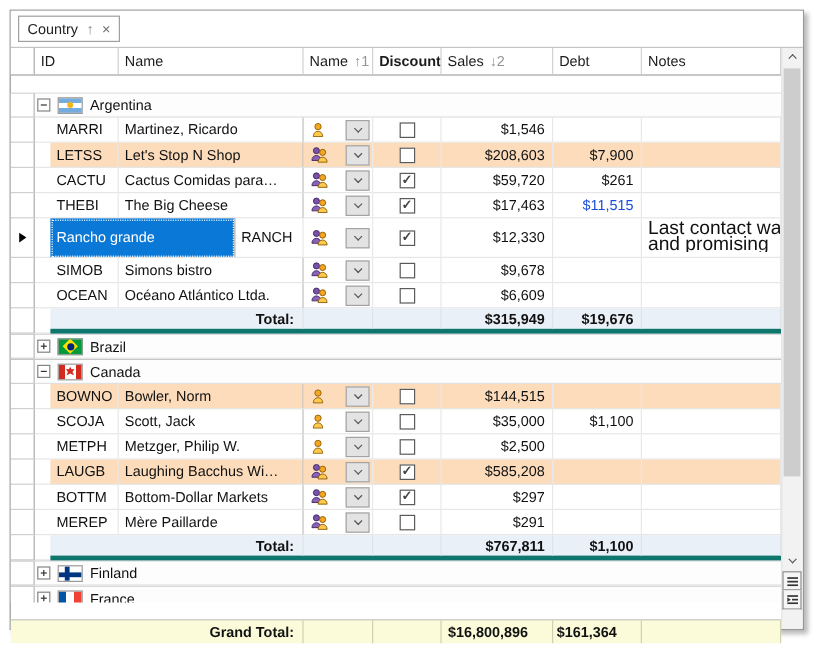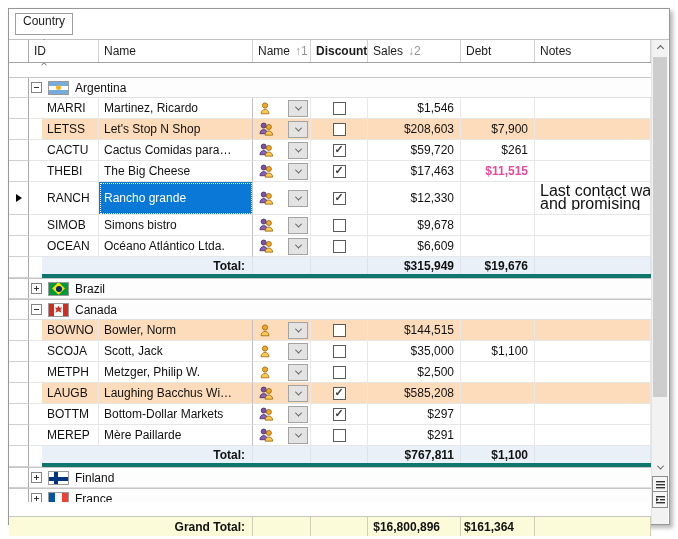--- a/index.html
+++ b/index.html
@@ -6,21 +6,21 @@
   html,body { width:678px; height:539px; background:#fff; overflow:hidden;
     font-family:"Liberation Sans", sans-serif; font-size:12px; color:#111; }
 
   .widget { position:absolute; left:8px; top:8px; width:662px; height:517px;
     background:#fff; border:1px solid #979797; box-shadow:3px 3px 4px rgba(0,0,0,.28); }
 
   
   .group-panel { height:31px; background:#fff; border-bottom:1px solid #c3c3c3;
     display:flex; align-items:center; padding-left:6px; }
   .group-chip { display:flex; align-items:center; gap:7px; border:1px solid #9f9f9f;
-    background:#fff; height:22px; padding:0 7px; color:#222;flex-direction:column; }
+    background:#fff; height:22px; padding:0 7px; color:#222; }
   .group-chip .sort-glyph { color:#8b8b8b; font-size:12px; }
   .group-chip .close-glyph { color:#6e6e6e; font-size:12px; cursor:pointer; }
 
   
   .gbody { display:flex; height:484px; }
   .content { width:642px; display:flex; flex-direction:column;gap:14px; }
 
   
   .header-row { height:23px; display:flex; border-bottom:1px solid #a3a3a3; background:#fff; flex:none; }
   .hcell { display:flex; align-items:center; padding-left:5px; border-right:1px solid #d2d2d2;
@@ -43,21 +43,21 @@
   .row.tall { height:33px; }
   .ind-cell { width:20px; flex:none; border-right:1px solid #ababab;
     border-bottom:1px solid #cfcfcf; display:flex; align-items:center; justify-content:center; }
   .indent { width:13px; flex:none; border-bottom:1px solid #e6e6e6; }
 
   .cell { border-right:1px solid #e8e8e8; border-bottom:1px solid #e6e6e6;
     display:flex; align-items:center; padding-left:5px; overflow:hidden; white-space:nowrap; }
   .cell.c-name { border-right-color:#c0c0c0; }
   .cell.num { justify-content:flex-end; padding-right:6px; padding-left:2px; }
   .row.highlight .cell { background:#fcdcbb; }
-  .debt-neg { color:#ec4899; font-weight:bold; }
+  .debt-neg { color:#1d4ed8; font-weight:normal; }
 
   .cell.selected { background:#0a78d6; color:#fff; outline:1px dotted #fff; outline-offset:-2px; }
 
   .notes-text { font-size:16px; line-height:13px; white-space:pre; overflow:hidden; }
   .cell.c-notes { align-items:flex-start; padding-top:2px; }
 
   
   .row-arrow { width:0; height:0; border-left:6px solid #000;
     border-top:4px solid transparent; border-bottom:4px solid transparent; }
 
@@ -292,22 +292,22 @@
             </div>
             <div class="cell c-sales num">$17,463</div>
             <div class="cell c-debt num debt-neg">$11,515</div>
             <div class="cell c-notes"></div>
           </div>
           <div class="row data tall">
             <div class="ind-cell">
               <span class="row-arrow"></span>
             </div>
             <div class="indent"></div>
+            <div class="cell c-name selected">Rancho grande</div>
             <div class="cell c-id-g">RANCH</div>
-            <div class="cell c-name selected">Rancho grande</div>
             <div class="cell c-type">
               <span class="type-icon">
                 <svg width="17" height="15" viewBox="0 0 18 16">
                   <g>
                     <circle cx="6" cy="3.8" r="2.7" fill="#7A52A8" stroke="#3d2560" stroke-width=".8"></circle>
                     <path d="M2 12.5c0-2.7 1.8-4.4 4-4.4s4 1.7 4 4.4z" fill="#8A63B8" stroke="#3d2560" stroke-width=".8"></path>
                   </g>
                   <g>
                     <circle cx="11.5" cy="5.3" r="2.7" fill="#F5A623" stroke="#8a5a00" stroke-width=".8"></circle>
                     <path d="M7.5 14c0-2.7 1.8-4.4 4-4.4s4 1.7 4 4.4z" fill="#FFC94D" stroke="#8a5a00" stroke-width=".8"></path>

